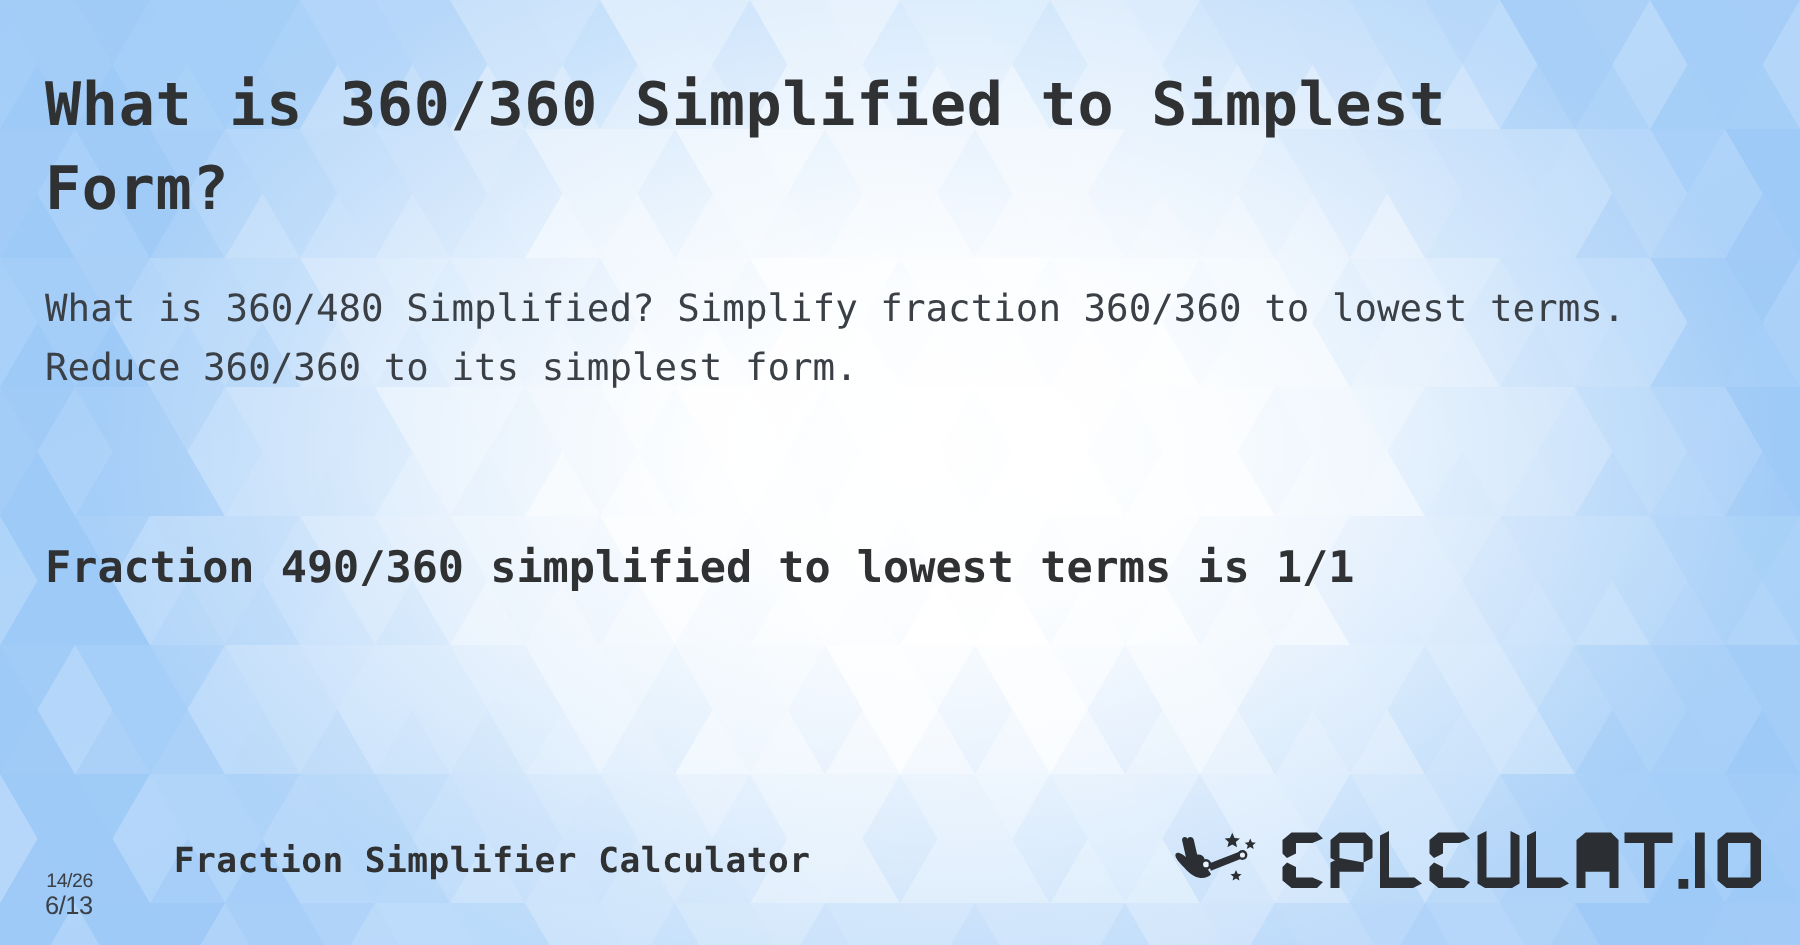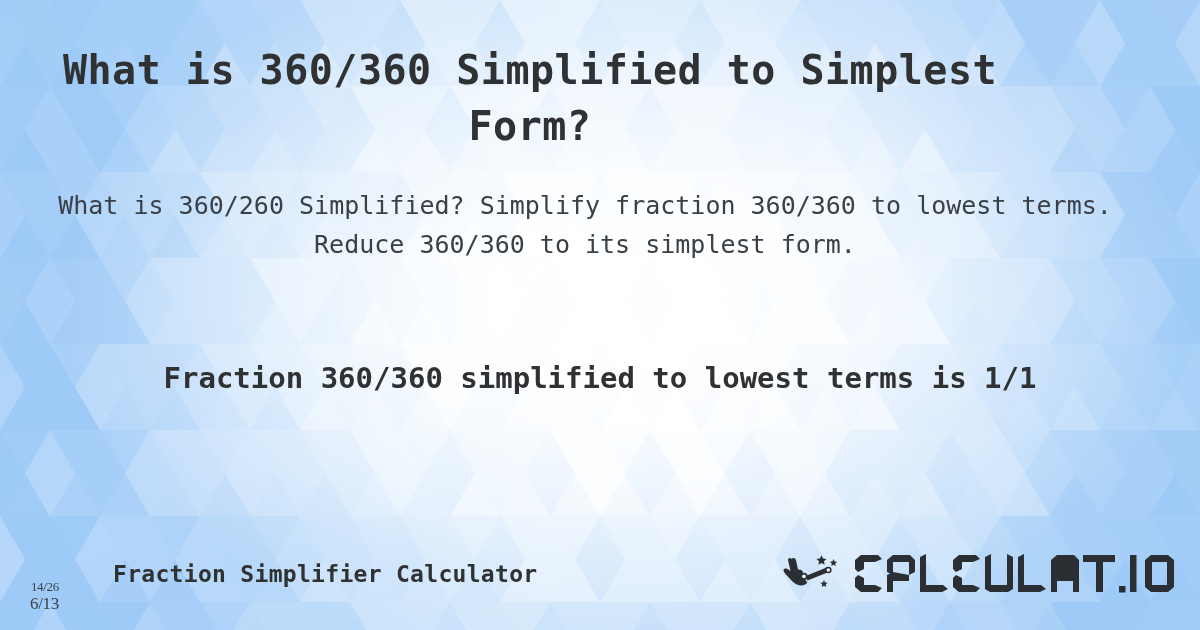--- a/index.html
+++ b/index.html
@@ -14,21 +14,20 @@
     font-family: "DejaVu Sans Mono", monospace;
     background: #cfe4fb;
   }
 
   #card {
     position: relative;
     width: 1200px;
     height: 630px;
     overflow: hidden;
     background: #86efac;
-    text-align: center;
   }
 
   
   #bg-poly {
     position: absolute;
     inset: 0;
     width: 1200px;
     height: 630px;
     display: block;
   }
@@ -107,21 +106,21 @@
   .footer-left {
     display: flex;
     align-items: center;
   }
 
   .frac-logo {
     display: flex;
     flex-direction: column;
     align-items: flex-end;
     justify-content: center;
-    font-family: Liberation Serif, serif;
+    font-family: Liberation Sans, sans-serif;
     color: #3b4046;
     margin-right: 12px;
     line-height: 1;
     margin-top: 44px;
   }
   .frac-logo .num {
     font-size: 13px;
     letter-spacing: -0.3px;
   }
   .frac-logo .den {
@@ -583,23 +582,23 @@
         <polygon points="1200,688 1300,688 1250,774" fill="rgb(163,205,247)"></polygon>
         <polygon points="1250,688 1350,688 1300,774" fill="rgb(159,203,247)" opacity="0.55"></polygon>
       </g>
   </svg>
   <div id="bg-glow"></div>
 
   <div id="content">
 
     <h1 class="title">What is 360/360 Simplified to Simplest Form?</h1>
 
-    <p class="subtitle">What is 360/260 Simplified? Simplify fraction 360/360 to lowest terms. Reduce 360/360 to its simplest form.</p>
-
-    <p class="result">Fraction 360/360 simplified to lowest terms is 1/1</p>
+    <p class="subtitle">What is 360/480 Simplified? Simplify fraction 360/360 to lowest terms. Reduce 360/360 to its simplest form.</p>
+
+    <p class="result">Fraction 490/360 simplified to lowest terms is 1/1</p>
 
     <div class="footer">
 
       <div class="footer-left">
         <div class="frac-logo">
           <span class="num">14/26</span>
           <span class="den">6/13</span>
         </div>
         <span class="footer-title">Fraction Simplifier Calculator</span>
       </div>

